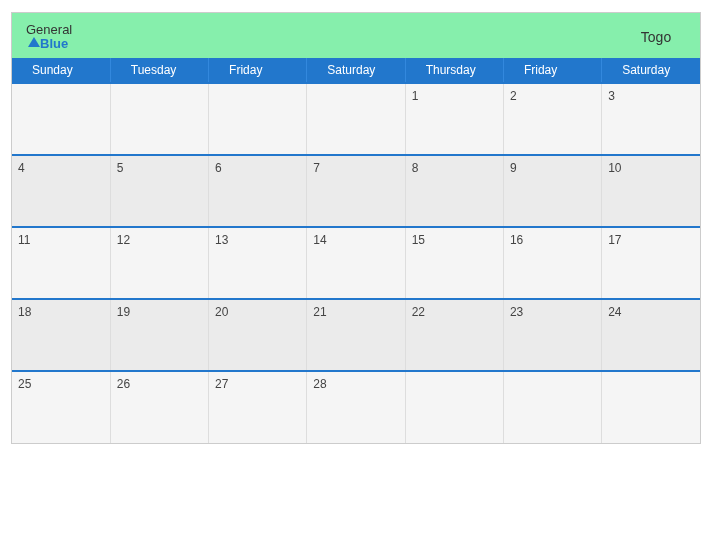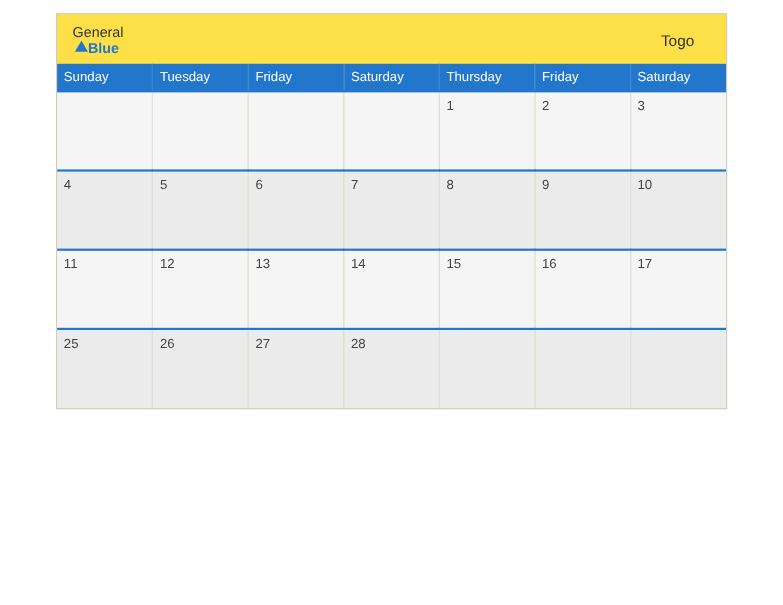--- a/index.html
+++ b/index.html
@@ -10,24 +10,24 @@
       background: #fff;
       font-family: Arial, sans-serif;
       display: flex;
       flex-direction: column;
       align-items: center;
       justify-content: flex-start;
       overflow: hidden;
     }
 
     .calendar-wrapper {
-      width: 610px;
+      width: 690px;
       margin: 12px auto;
       border: 1px solid #ccc;
-      background: #fde047;
+      background: #86efac;
     }
 
     .header {
       display: flex;
       align-items: center;
       justify-content: space-between;
       padding: 10px 14px 6px 14px;
     }
 
     .logo {
@@ -87,21 +87,21 @@
 
     .calendar-table thead tr {
       background: #2277cc;
     }
 
     .calendar-table thead th {
       color: #fff;
       font-size: 12px;
       font-weight: normal;
       text-align: left;
-      padding: 5px 6px;
+      padding: 5px 20px;
       border-right: 1px solid #3388dd;
     }
 
     .calendar-table thead th:last-child {
       border-right: none;
     }
 
     .calendar-table tbody tr {
       height: 72px;
       border-top: 2px solid #2277cc;
@@ -178,20 +178,29 @@
         <tr>
           <td><span class="day-num">11</span></td>
           <td><span class="day-num">12</span></td>
           <td><span class="day-num">13</span></td>
           <td><span class="day-num">14</span></td>
           <td><span class="day-num">15</span></td>
           <td><span class="day-num">16</span></td>
           <td><span class="day-num">17</span></td>
         </tr>
         <tr>
+          <td><span class="day-num">18</span></td>
+          <td><span class="day-num">19</span></td>
+          <td><span class="day-num">20</span></td>
+          <td><span class="day-num">21</span></td>
+          <td><span class="day-num">22</span></td>
+          <td><span class="day-num">23</span></td>
+          <td><span class="day-num">24</span></td>
+        </tr>
+        <tr>
           <td><span class="day-num">25</span></td>
           <td><span class="day-num">26</span></td>
           <td><span class="day-num">27</span></td>
           <td><span class="day-num">28</span></td>
           <td></td>
           <td></td>
           <td></td>
         </tr>
       </tbody>
   </table>

